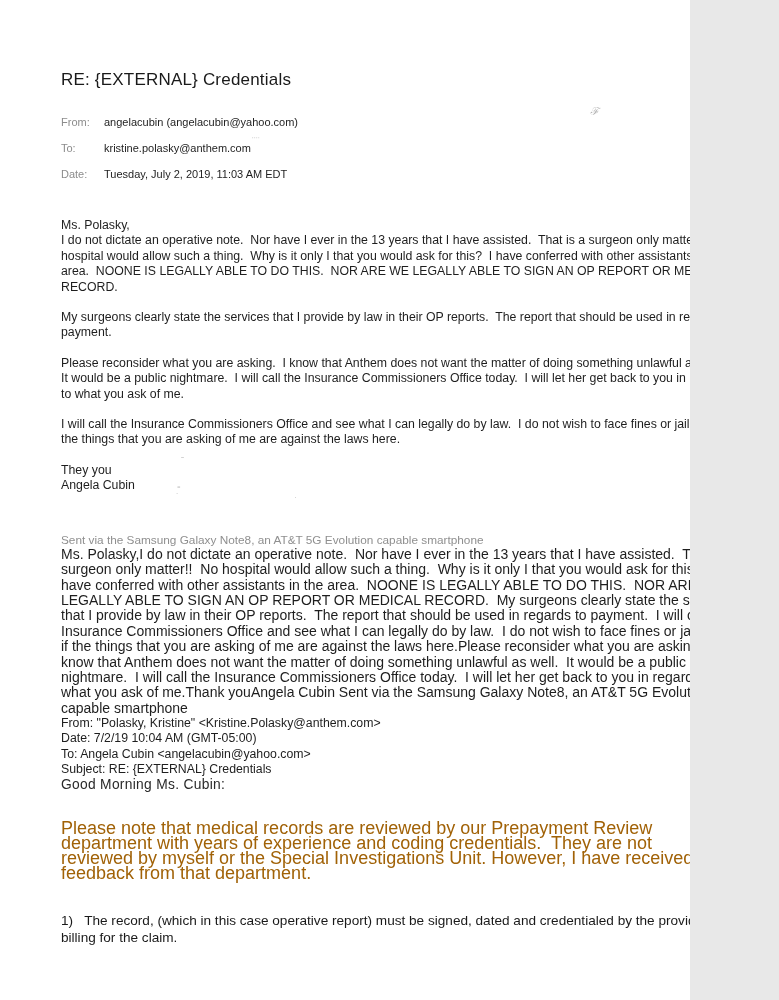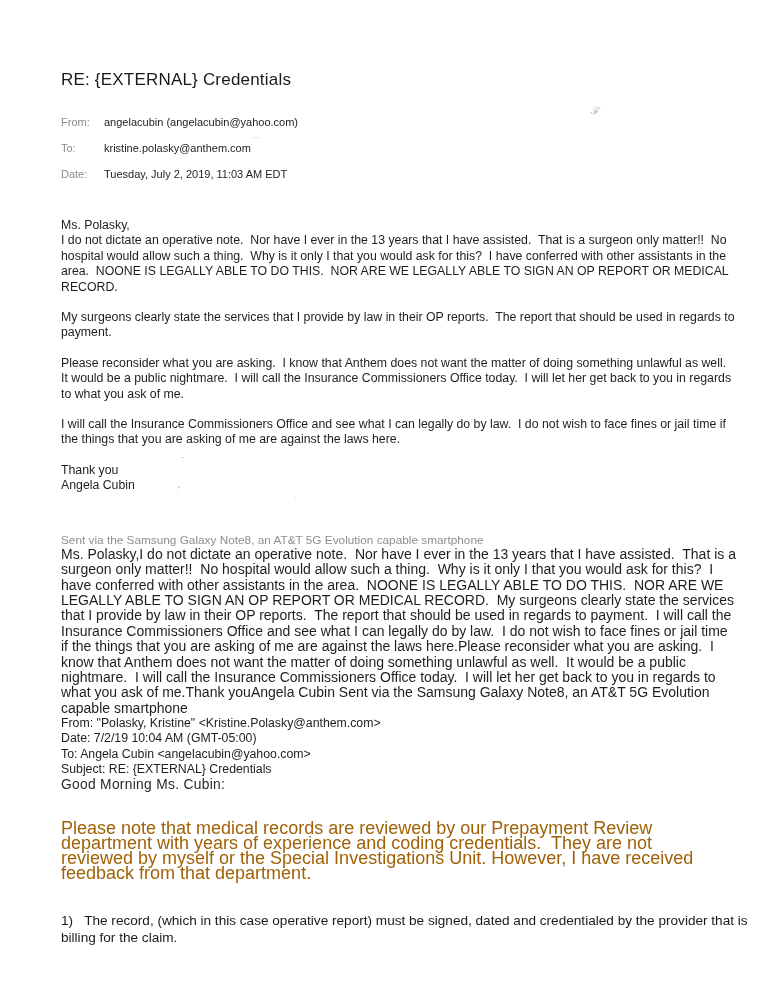--- a/index.html
+++ b/index.html
@@ -1,19 +1,19 @@
 <!DOCTYPE html>
 <html><head>
 <meta charset="utf-8">
 <style>
   * { margin: 0; padding: 0; box-sizing: border-box; }
   html, body { background: #e8e8e8; }
   .page {
     position: relative;
-    width: 779px;
+    width: 690px;
     height: 1000px;
     background: #ffffff;
     overflow: hidden;
     font-family: "Liberation Sans", sans-serif;
     color: #1e1e1e;
   }
   .content {
     position: absolute;
     left: 61px;
     top: 70px;
@@ -124,21 +124,21 @@
         <span class="header-value">Tuesday, July 2, 2019, 11:03 AM EDT</span>
       </div>
     </div>
 
     <div class="body-block">
       <div class="sig-line">Ms. Polasky,</div>
       <div class="para">I do not dictate an operative note.  Nor have I ever in the 13 years that I have assisted.  That is a surgeon only matter!!  No hospital would allow such a thing.  Why is it only I that you would ask for this?  I have conferred with other assistants in the area.  NOONE IS LEGALLY ABLE TO DO THIS.  NOR ARE WE LEGALLY ABLE TO SIGN AN OP REPORT OR MEDICAL RECORD.</div>
       <div class="para">My surgeons clearly state the services that I provide by law in their OP reports.  The report that should be used in regards to payment.</div>
       <div class="para">Please reconsider what you are asking.  I know that Anthem does not want the matter of doing something unlawful as well.  It would be a public nightmare.  I will call the Insurance Commissioners Office today.  I will let her get back to you in regards to what you ask of me.</div>
       <div class="para">I will call the Insurance Commissioners Office and see what I can legally do by law.  I do not wish to face fines or jail time if the things that you are asking of me are against the laws here.</div>
-      <div class="sig-line">Thank you</div>
+      <div class="sig-line">They you</div>
       <div class="sig-line">Angela Cubin</div>
     </div>
 
     <div class="mobile-sig">Sent via the Samsung Galaxy Note8, an AT&amp;T 5G Evolution capable smartphone</div>
 
     <div class="quoted-body">Ms. Polasky,I do not dictate an operative note.  Nor have I ever in the 13 years that I have assisted.  That is a surgeon only matter!!  No hospital would allow such a thing.  Why is it only I that you would ask for this?  I have conferred with other assistants in the area.  NOONE IS LEGALLY ABLE TO DO THIS.  NOR ARE WE LEGALLY ABLE TO SIGN AN OP REPORT OR MEDICAL RECORD.  My surgeons clearly state the services that I provide by law in their OP reports.  The report that should be used in regards to payment.  I will call the Insurance Commissioners Office and see what I can legally do by law.  I do not wish to face fines or jail time if the things that you are asking of me are against the laws here.Please reconsider what you are asking.  I know that Anthem does not want the matter of doing something unlawful as well.  It would be a public nightmare.  I will call the Insurance Commissioners Office today.  I will let her get back to you in regards to what you ask of me.Thank youAngela Cubin Sent via the Samsung Galaxy Note8, an AT&amp;T 5G Evolution capable smartphone</div>
 
     <div class="orig-msg-block">
       <div>From: "Polasky, Kristine" &lt;Kristine.Polasky@anthem.com&gt;</div>
       <div>Date: 7/2/19 10:04 AM (GMT-05:00)</div>

